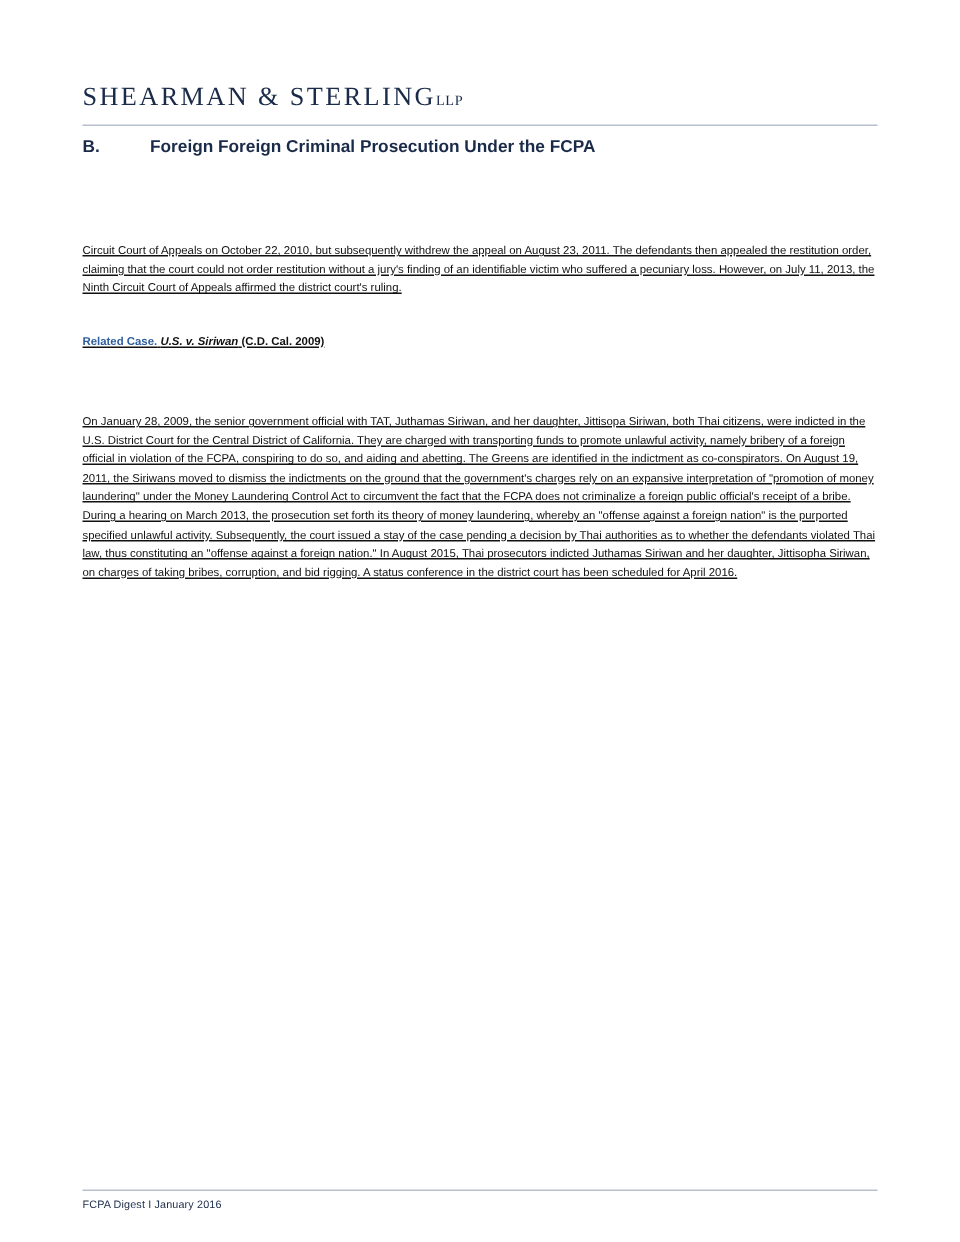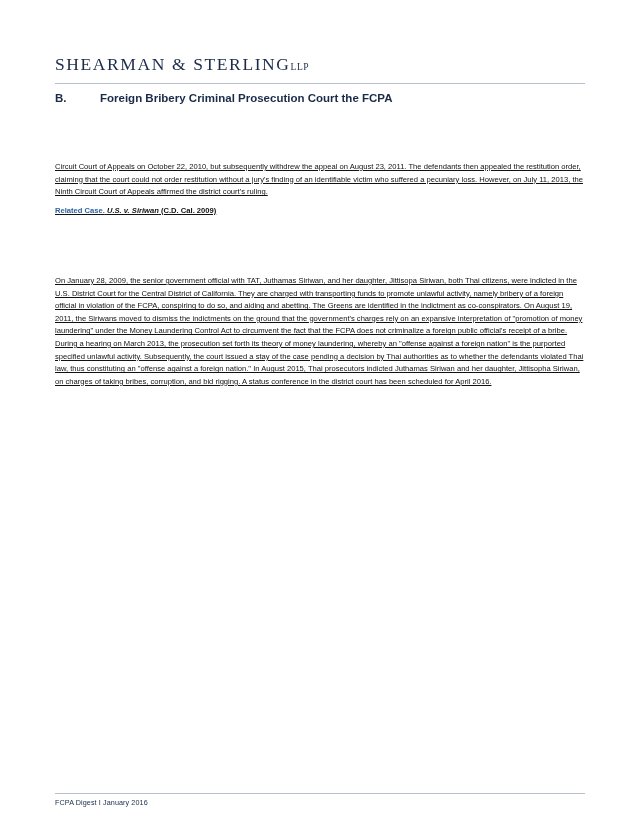--- a/index.html
+++ b/index.html
@@ -77,21 +77,21 @@
     position: absolute;
     left: 55px;
     width: 530px;
     font-size: 7.6px;
     line-height: 12.6px;
     text-align: left;
     color: #111111;
     text-decoration: underline;
   }
   #para-1 { top: 161px; }
-  #case-line { top: 205px; }
+  #case-line { top: 222px; }
   #para-2 { top: 229px; margin-top: 46px; }
   .case-label {
     color: #2e5f9e;
     font-weight: bold;
     font-size: 7.6px;
   }
   .case-cite {
     font-style: italic;
     font-size: 7.6px;
     font-weight: bold;
@@ -130,21 +130,21 @@
 <div class="page">
 
   <div class="masthead">
     <div class="brand"><span>SHEARMAN</span> <span class="amp">&amp;</span> <span>STERLING</span><span class="llp">LLP</span></div>
   </div>
 
   <div class="rule-top"></div>
 
   <div class="section-head">
     <div class="section-letter">B.</div>
-    <div class="section-title">Foreign Bribery Criminal Prosecution Court the FCPA</div>
+    <div class="section-title">Foreign Foreign Criminal Prosecution Under the FCPA</div>
   </div>
 
   <div class="body-block" id="para-1">Circuit Court of Appeals on October 22, 2010, but subsequently withdrew the appeal on August 23, 2011.  The defendants then appealed the restitution order, claiming that the court could not order restitution without a jury's finding of an identifiable victim who suffered a pecuniary loss.  However, on July 11, 2013, the Ninth Circuit Court of Appeals affirmed the district court's ruling.</div>
 
   <div class="body-block" id="case-line">
     <span class="case-label">Related Case.</span>
     <span class="case-cite">U.S. v. Siriwan</span>
     <span class="case-court">(C.D. Cal. 2009)</span>
   </div>
 

